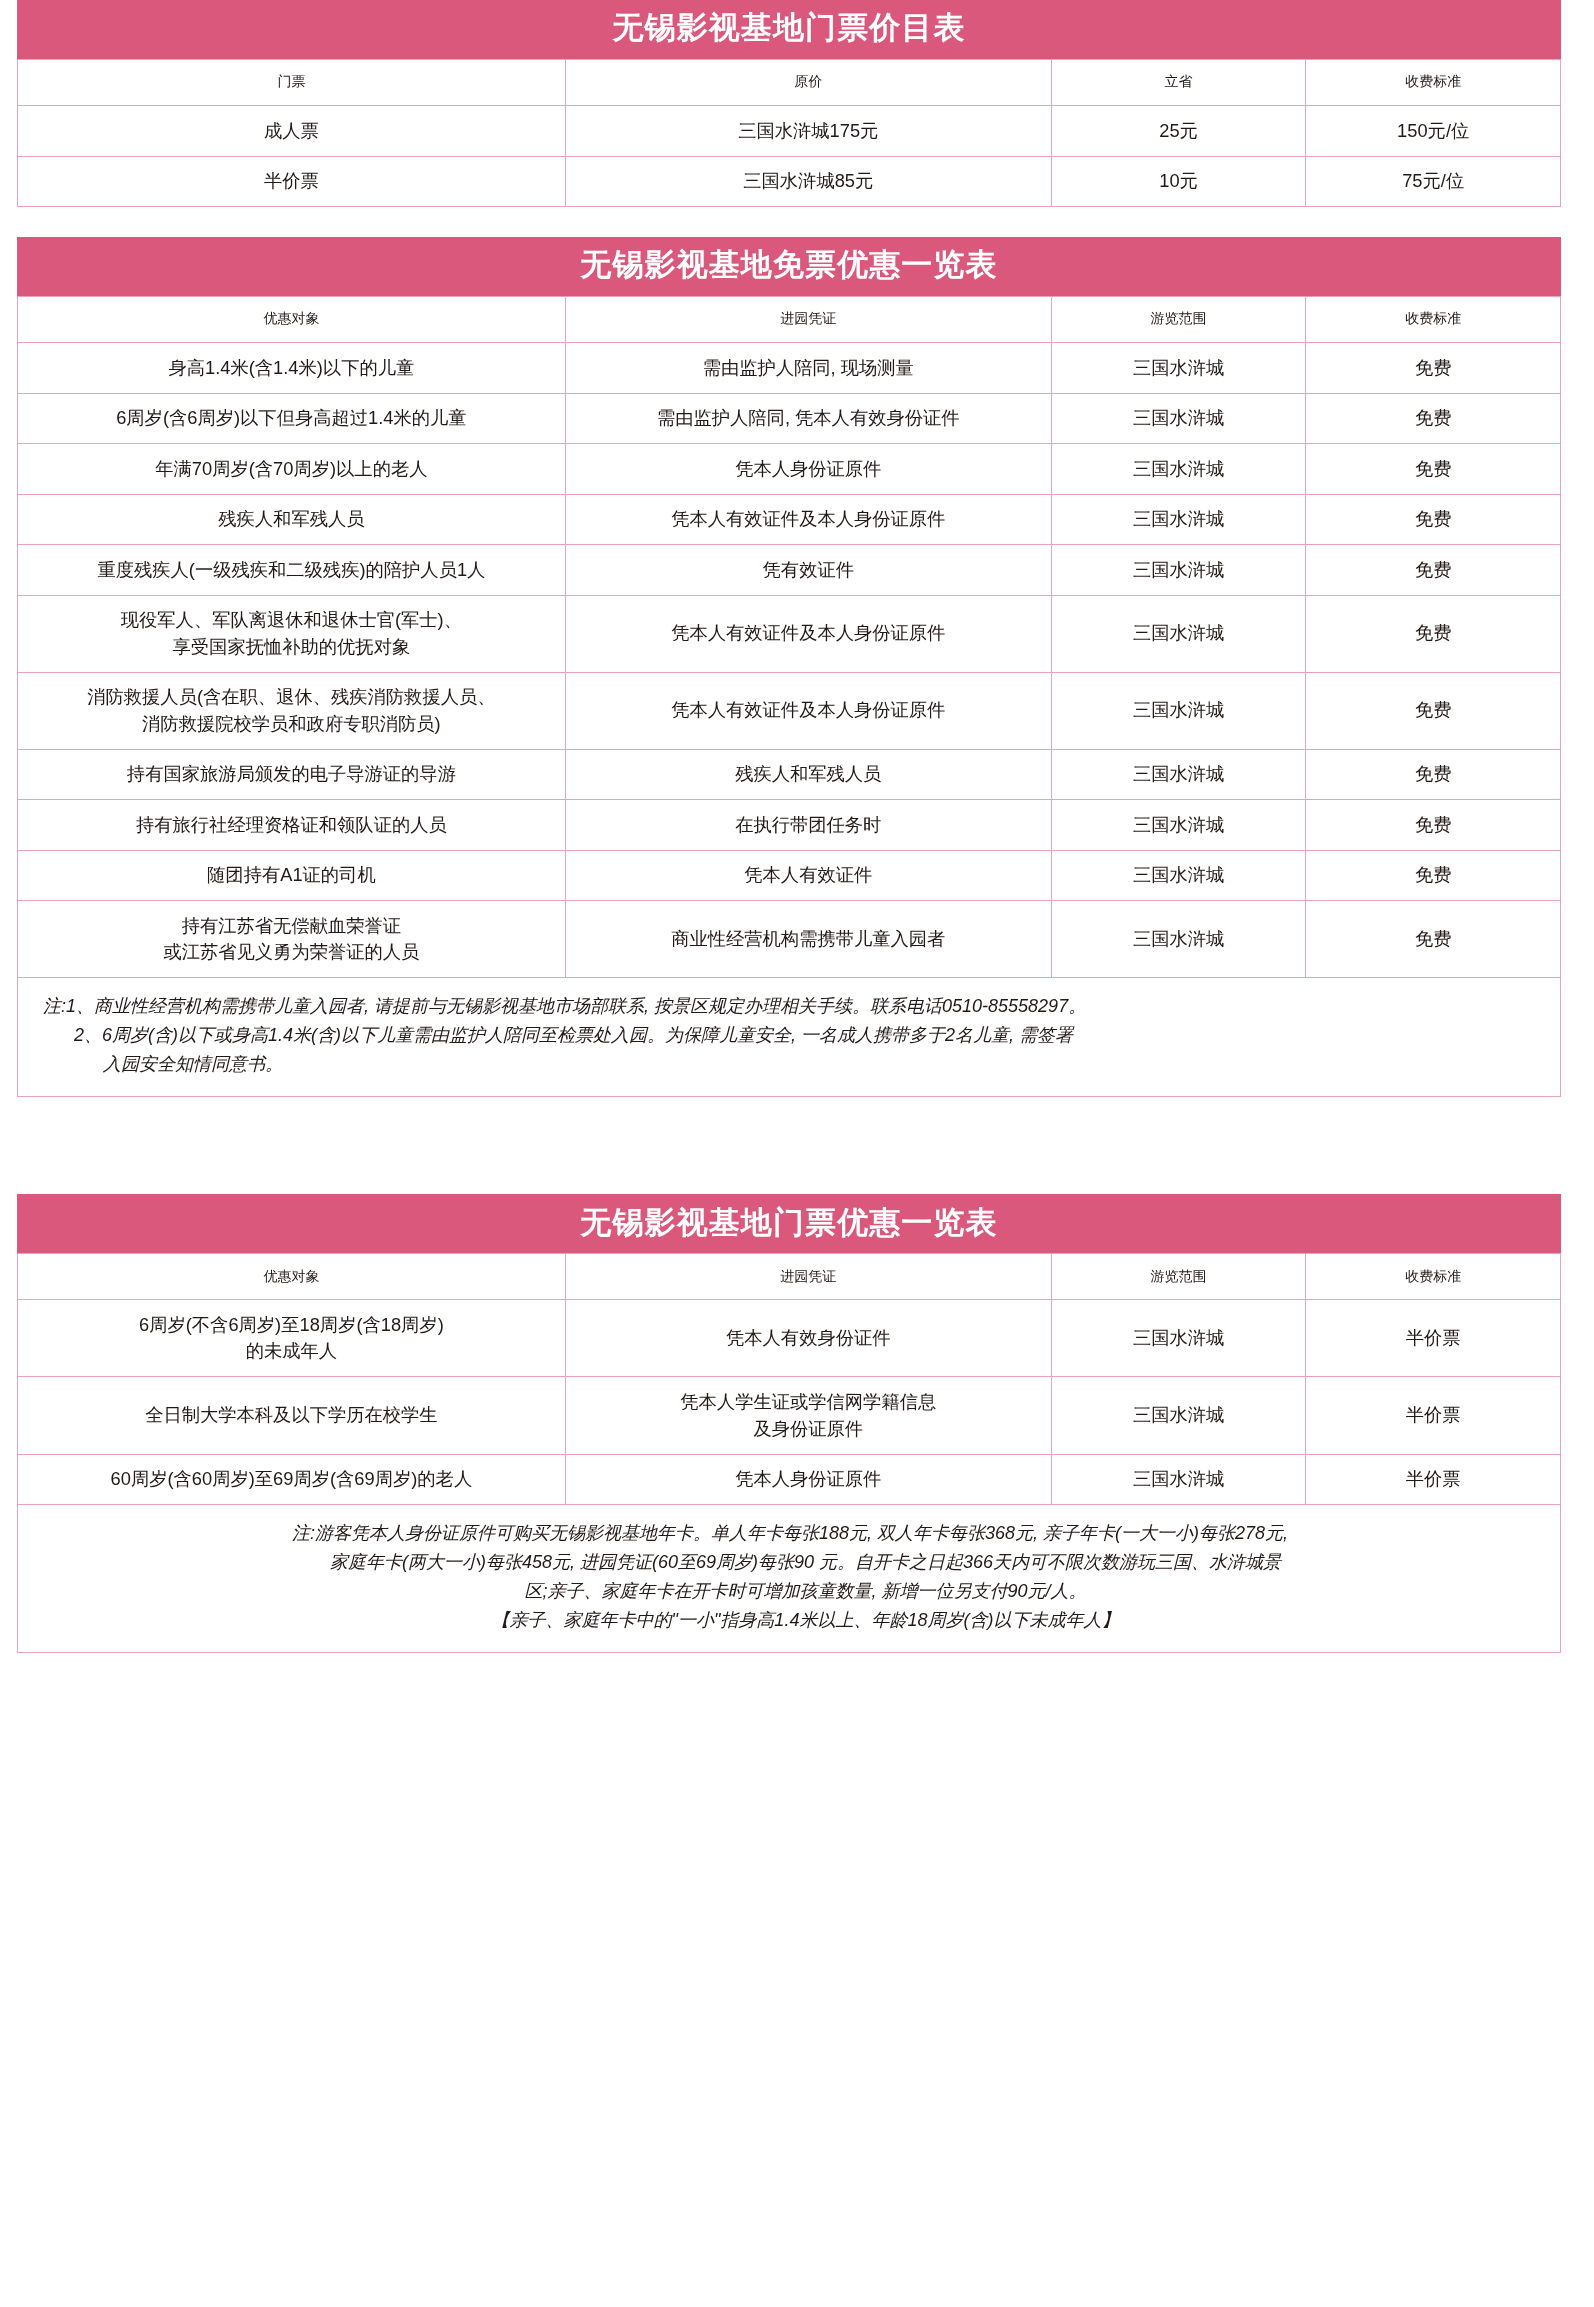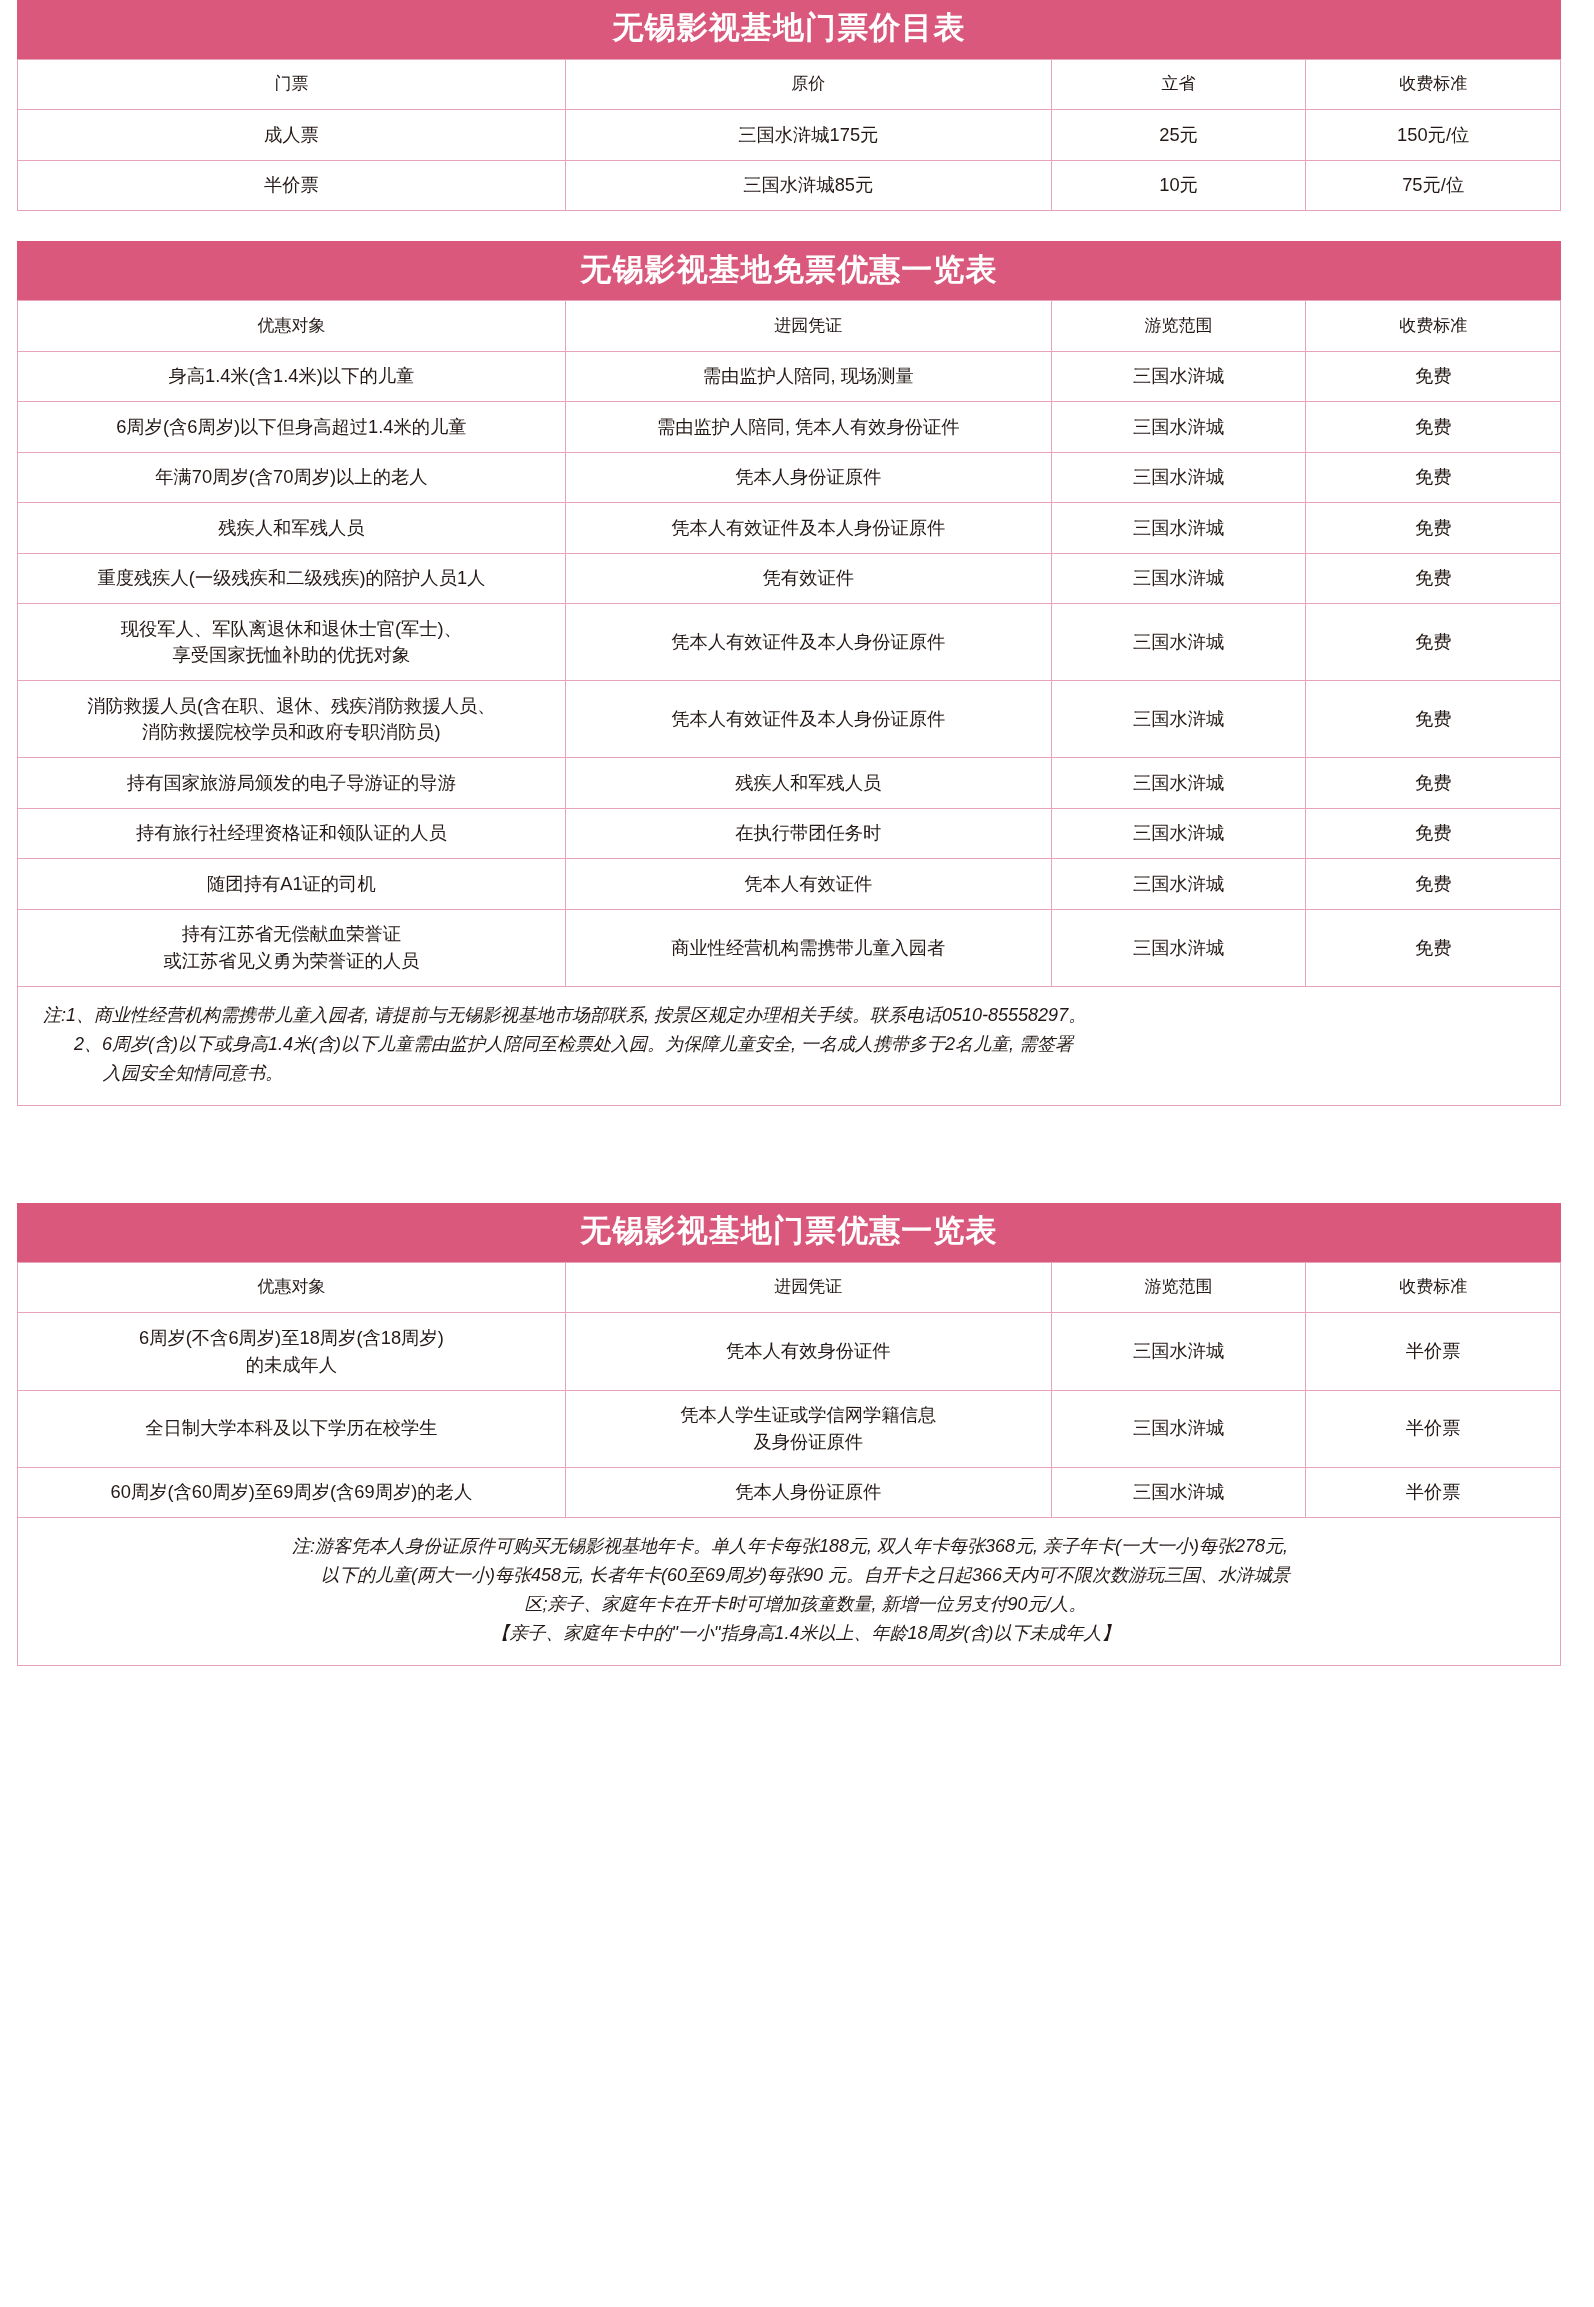--- a/index.html
+++ b/index.html
@@ -46,22 +46,23 @@
     border: 1.1px solid #e7a3b9;
     text-align: center;
     vertical-align: middle;
     font-size: 18.3px;
     font-weight: normal;
     color: #231815;
     padding: 11.5px 6.9px;
     line-height: 1.45;
   }
   table.grid thead td {
-    font-size: 17px;
+    font-size: 14px;
     padding: 12.6px 6.9px;
+    font-family: Liberation Mono, monospace;
   }
   .cell-multiline { line-height: 1.5; }
 
   .note {
     font-size: 18px;
     line-height: 1.62;
     color: #231815;
     padding: 13.7px 23px 17px 25px;
     box-sizing: border-box;
     font-style: italic;
@@ -247,21 +248,21 @@
             <td class="cell-multiline">凭本人身份证原件</td>
             <td class="cell-multiline">三国水浒城</td>
             <td class="cell-multiline">半价票</td>
           </tr>
         </tbody>
       <tfoot>
         <tr>
           <td colspan="4" style="border:1.1px solid #e7a3b9; padding:0; text-align:center;">
             <div class="note">
               <span class="line">注:游客凭本人身份证原件可购买无锡影视基地年卡。单人年卡每张188元, 双人年卡每张368元, 亲子年卡(一大一小)每张278元,</span>
-              <span class="line indent-1">以下的儿童(两大一小)每张458元, 长者年卡(60至69周岁)每张90  元。自开卡之日起366天内可不限次数游玩三国、水浒城景</span>
+              <span class="line indent-1">家庭年卡(两大一小)每张458元, 进园凭证(60至69周岁)每张90  元。自开卡之日起366天内可不限次数游玩三国、水浒城景</span>
               <span class="line indent-1">区;亲子、家庭年卡在开卡时可增加孩童数量, 新增一位另支付90元/人。</span>
               <span class="line indent-1">【亲子、家庭年卡中的"一小"指身高1.4米以上、年龄18周岁(含)以下未成年人】</span>
             </div>
           </td>
         </tr>
       </tfoot>
     </table>
   </div>
 
 </div>

